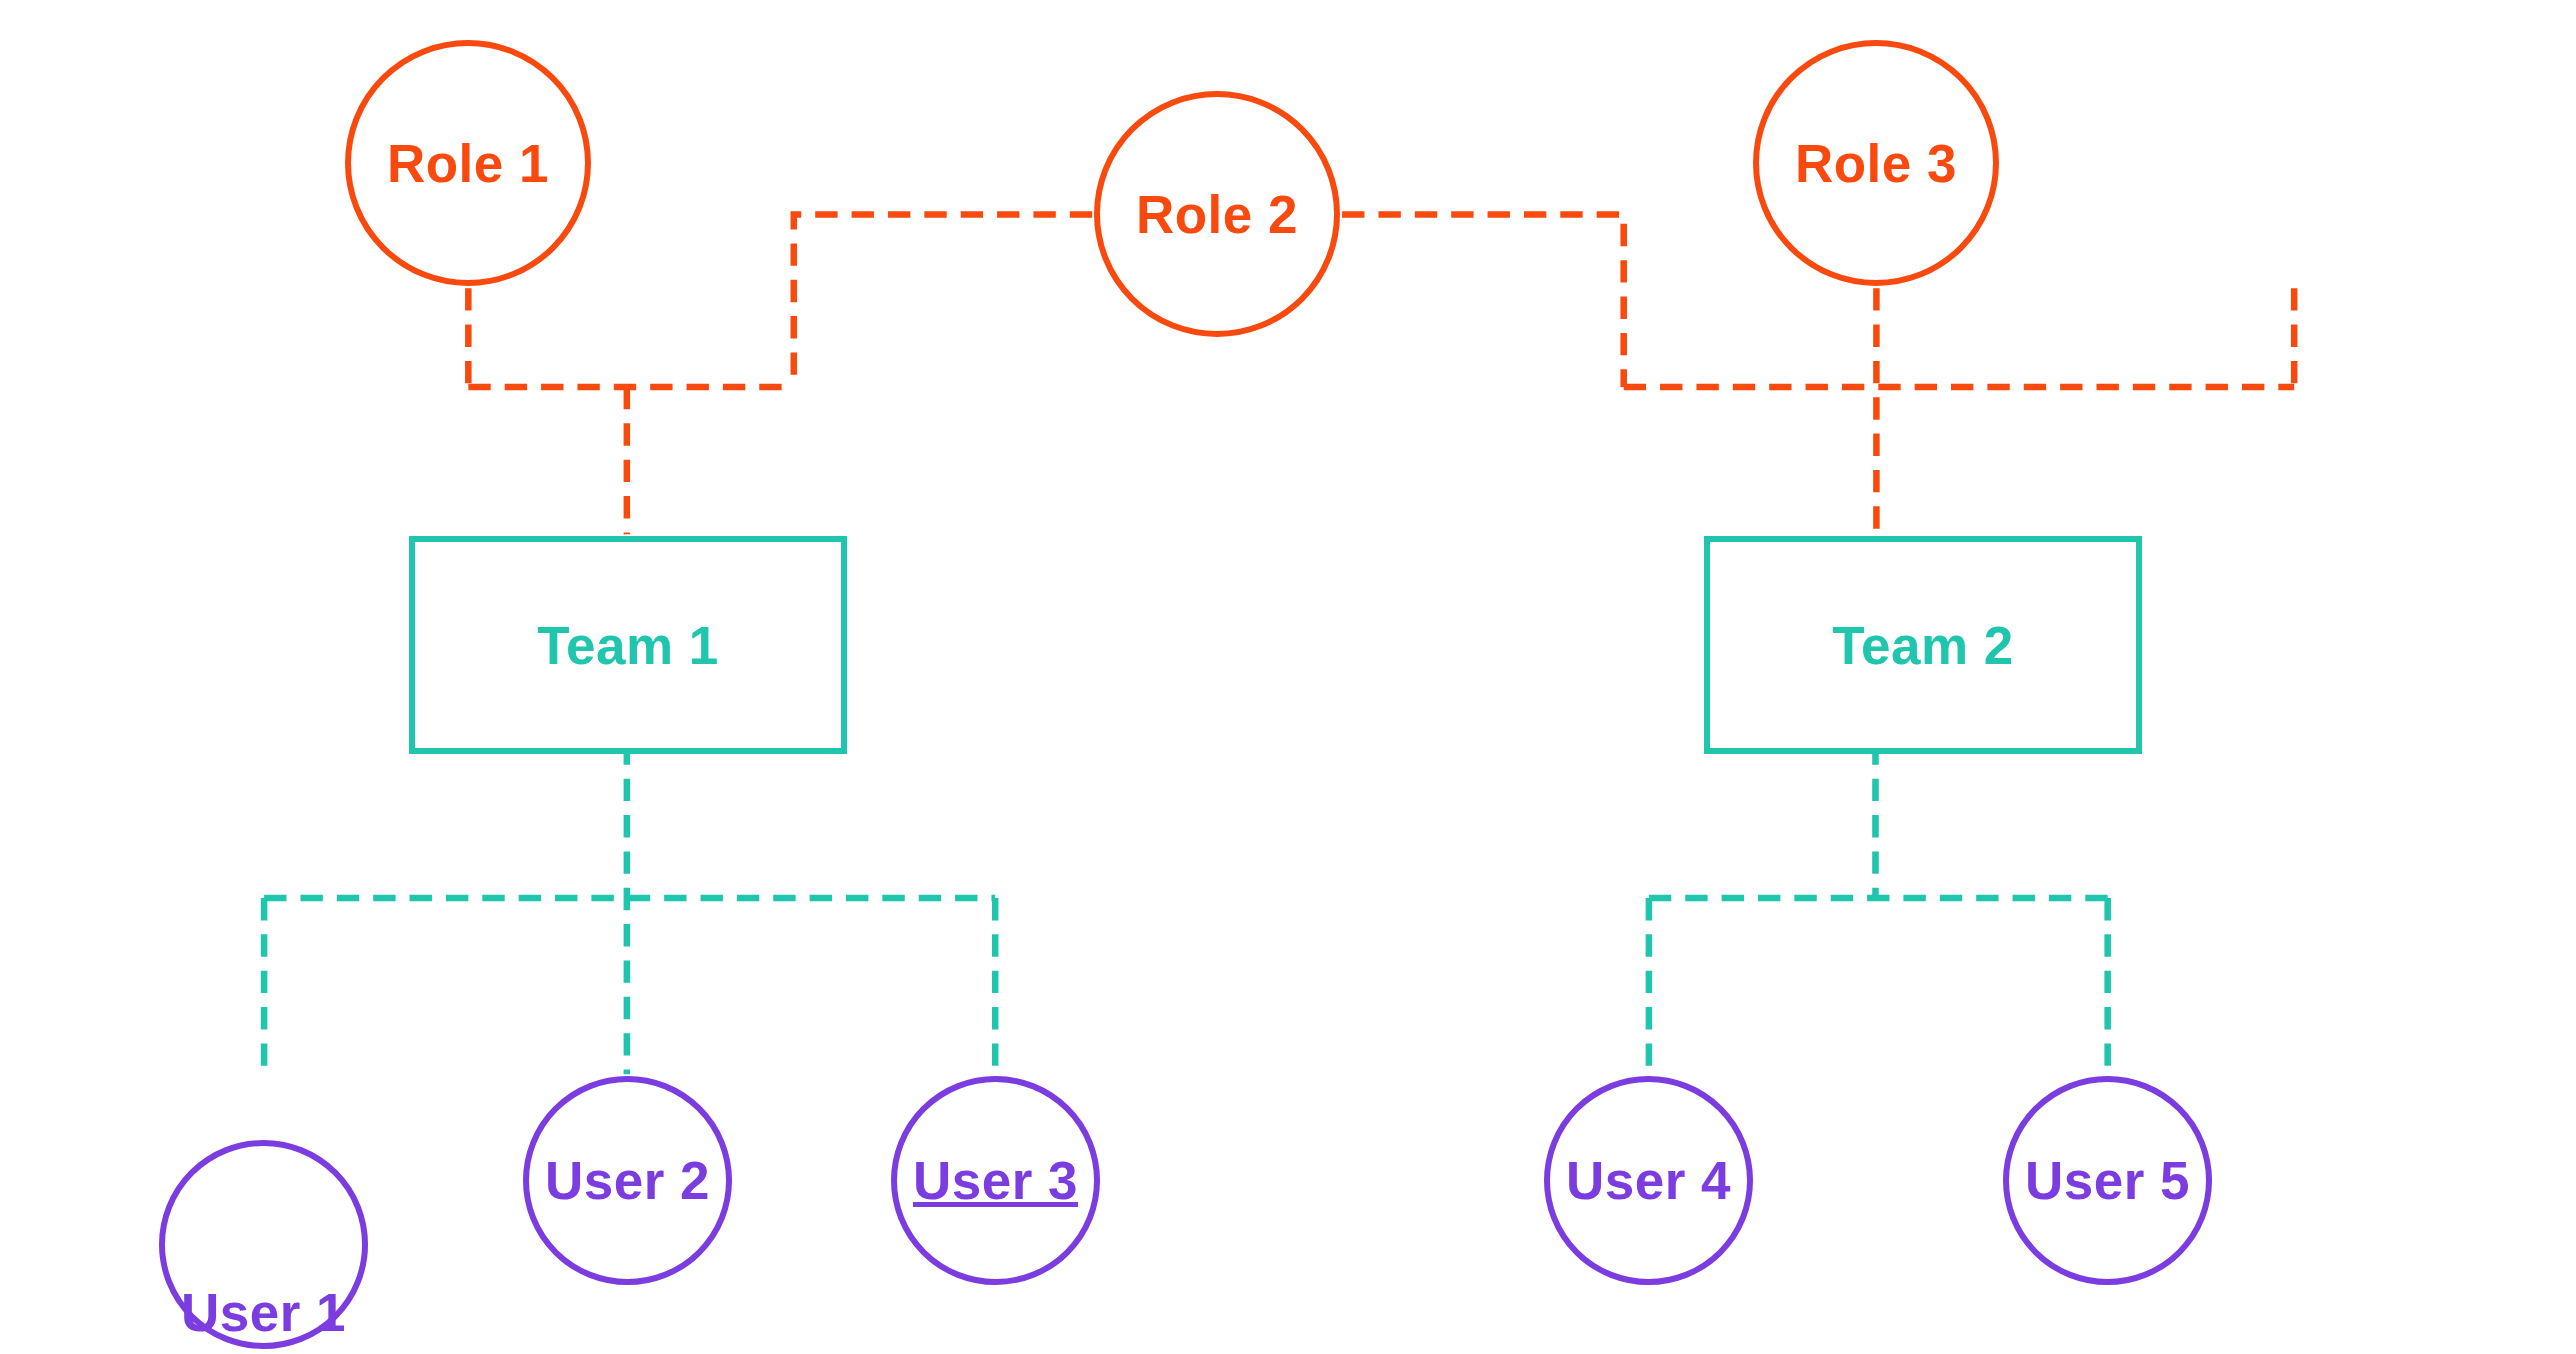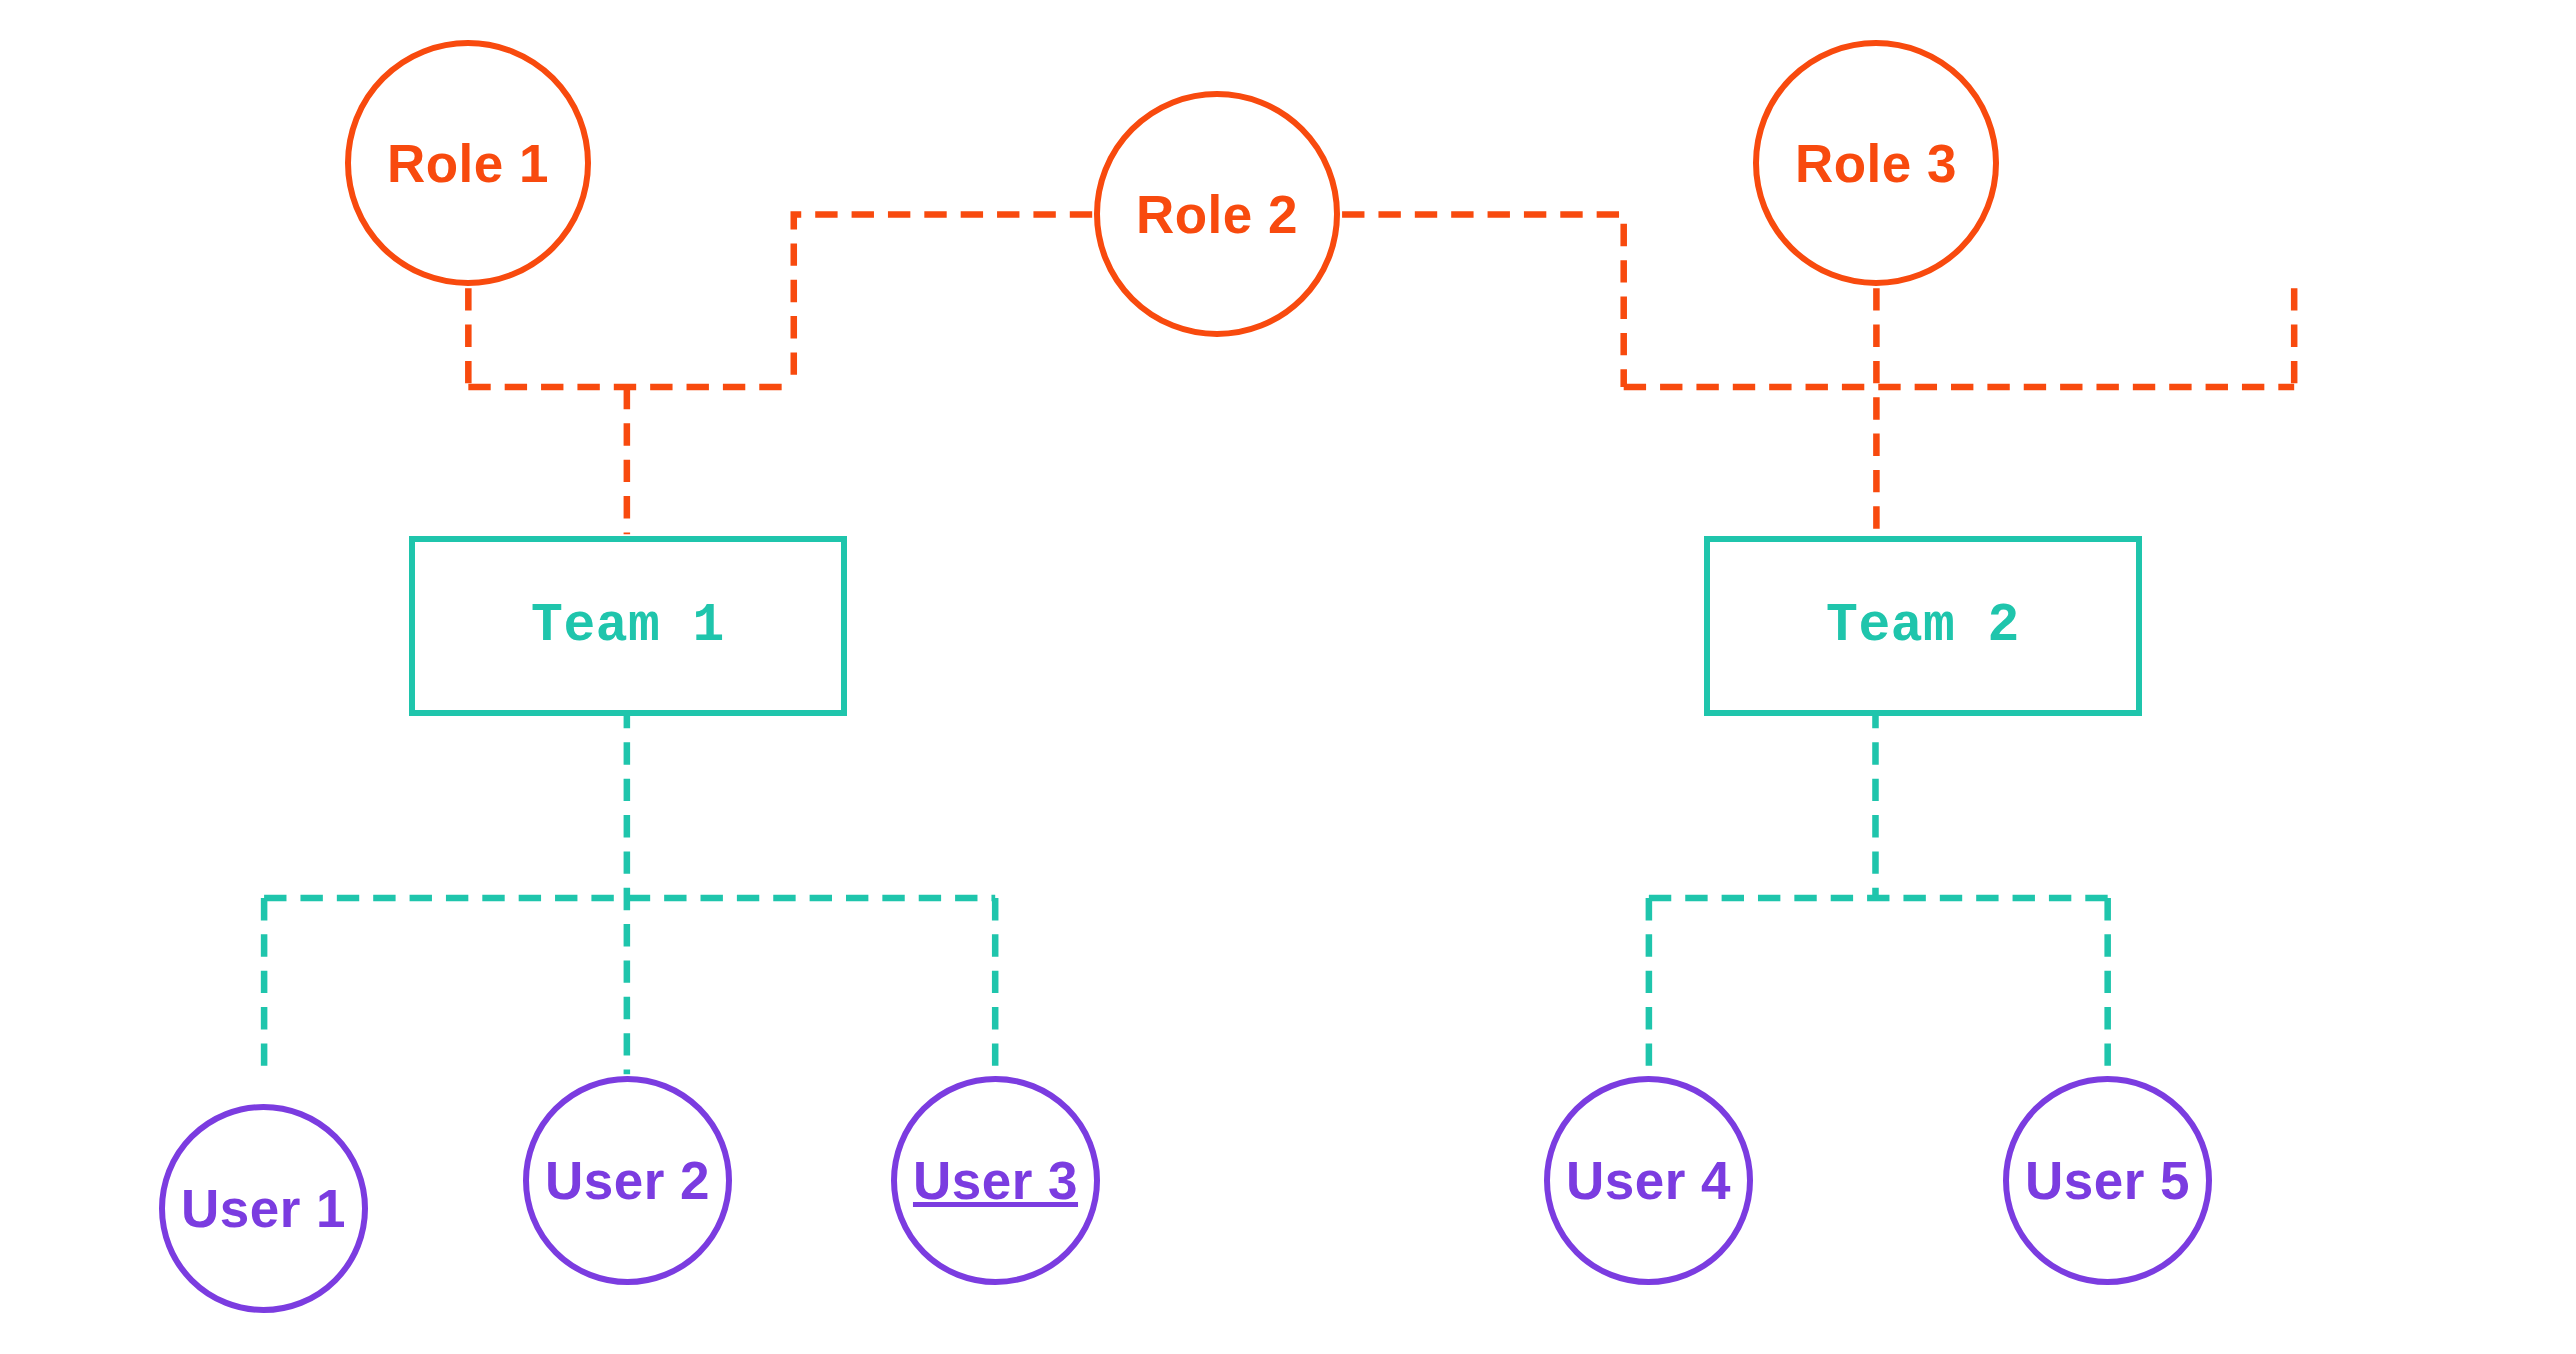--- a/index.html
+++ b/index.html
@@ -41,24 +41,23 @@
     background:var(--bg-color);
     white-space:nowrap;
   }
   .role-node{
     width:246px;height:246px;
     border:6.5px solid var(--role-color);
     border-radius:50%;
     color:var(--role-color);
   }
   .team-node{
-    width:438px;height:180px;
+    width:438px;height:218px;
     border:6.5px solid var(--team-color);
     color:var(--team-color);
-    font-family:Liberation Mono, monospace;
   }
   .user-node{
     width:209px;height:209px;
     border:6.5px solid var(--user-color);
     border-radius:50%;
     color:var(--user-color);
   }
 </style>
 </head>
 <body>
@@ -96,21 +95,21 @@
     <span>Role 3</span>
   </div>
 
   <div class="node team-node" style="left:409px;top:536px;">
     <span>Team 1</span>
   </div>
   <div class="node team-node" style="left:1656px;top:536px;margin-left:48px;">
     <span>Team 2</span>
   </div>
 
-  <div class="node user-node" style="left:159px;top:1104px;">
+  <div class="node user-node" style="left:159px;top:1140px;align-items:flex-end;">
     <span>User 1</span>
   </div>
   <div class="node user-node" style="left:523px;top:1076px;">
     <span>User 2</span>
   </div>
   <div class="node user-node" style="left:891px;top:1076px;text-decoration:underline;">
     <span>User 3</span>
   </div>
   <div class="node user-node" style="left:1544px;top:1076px;">
     <span>User 4</span>

